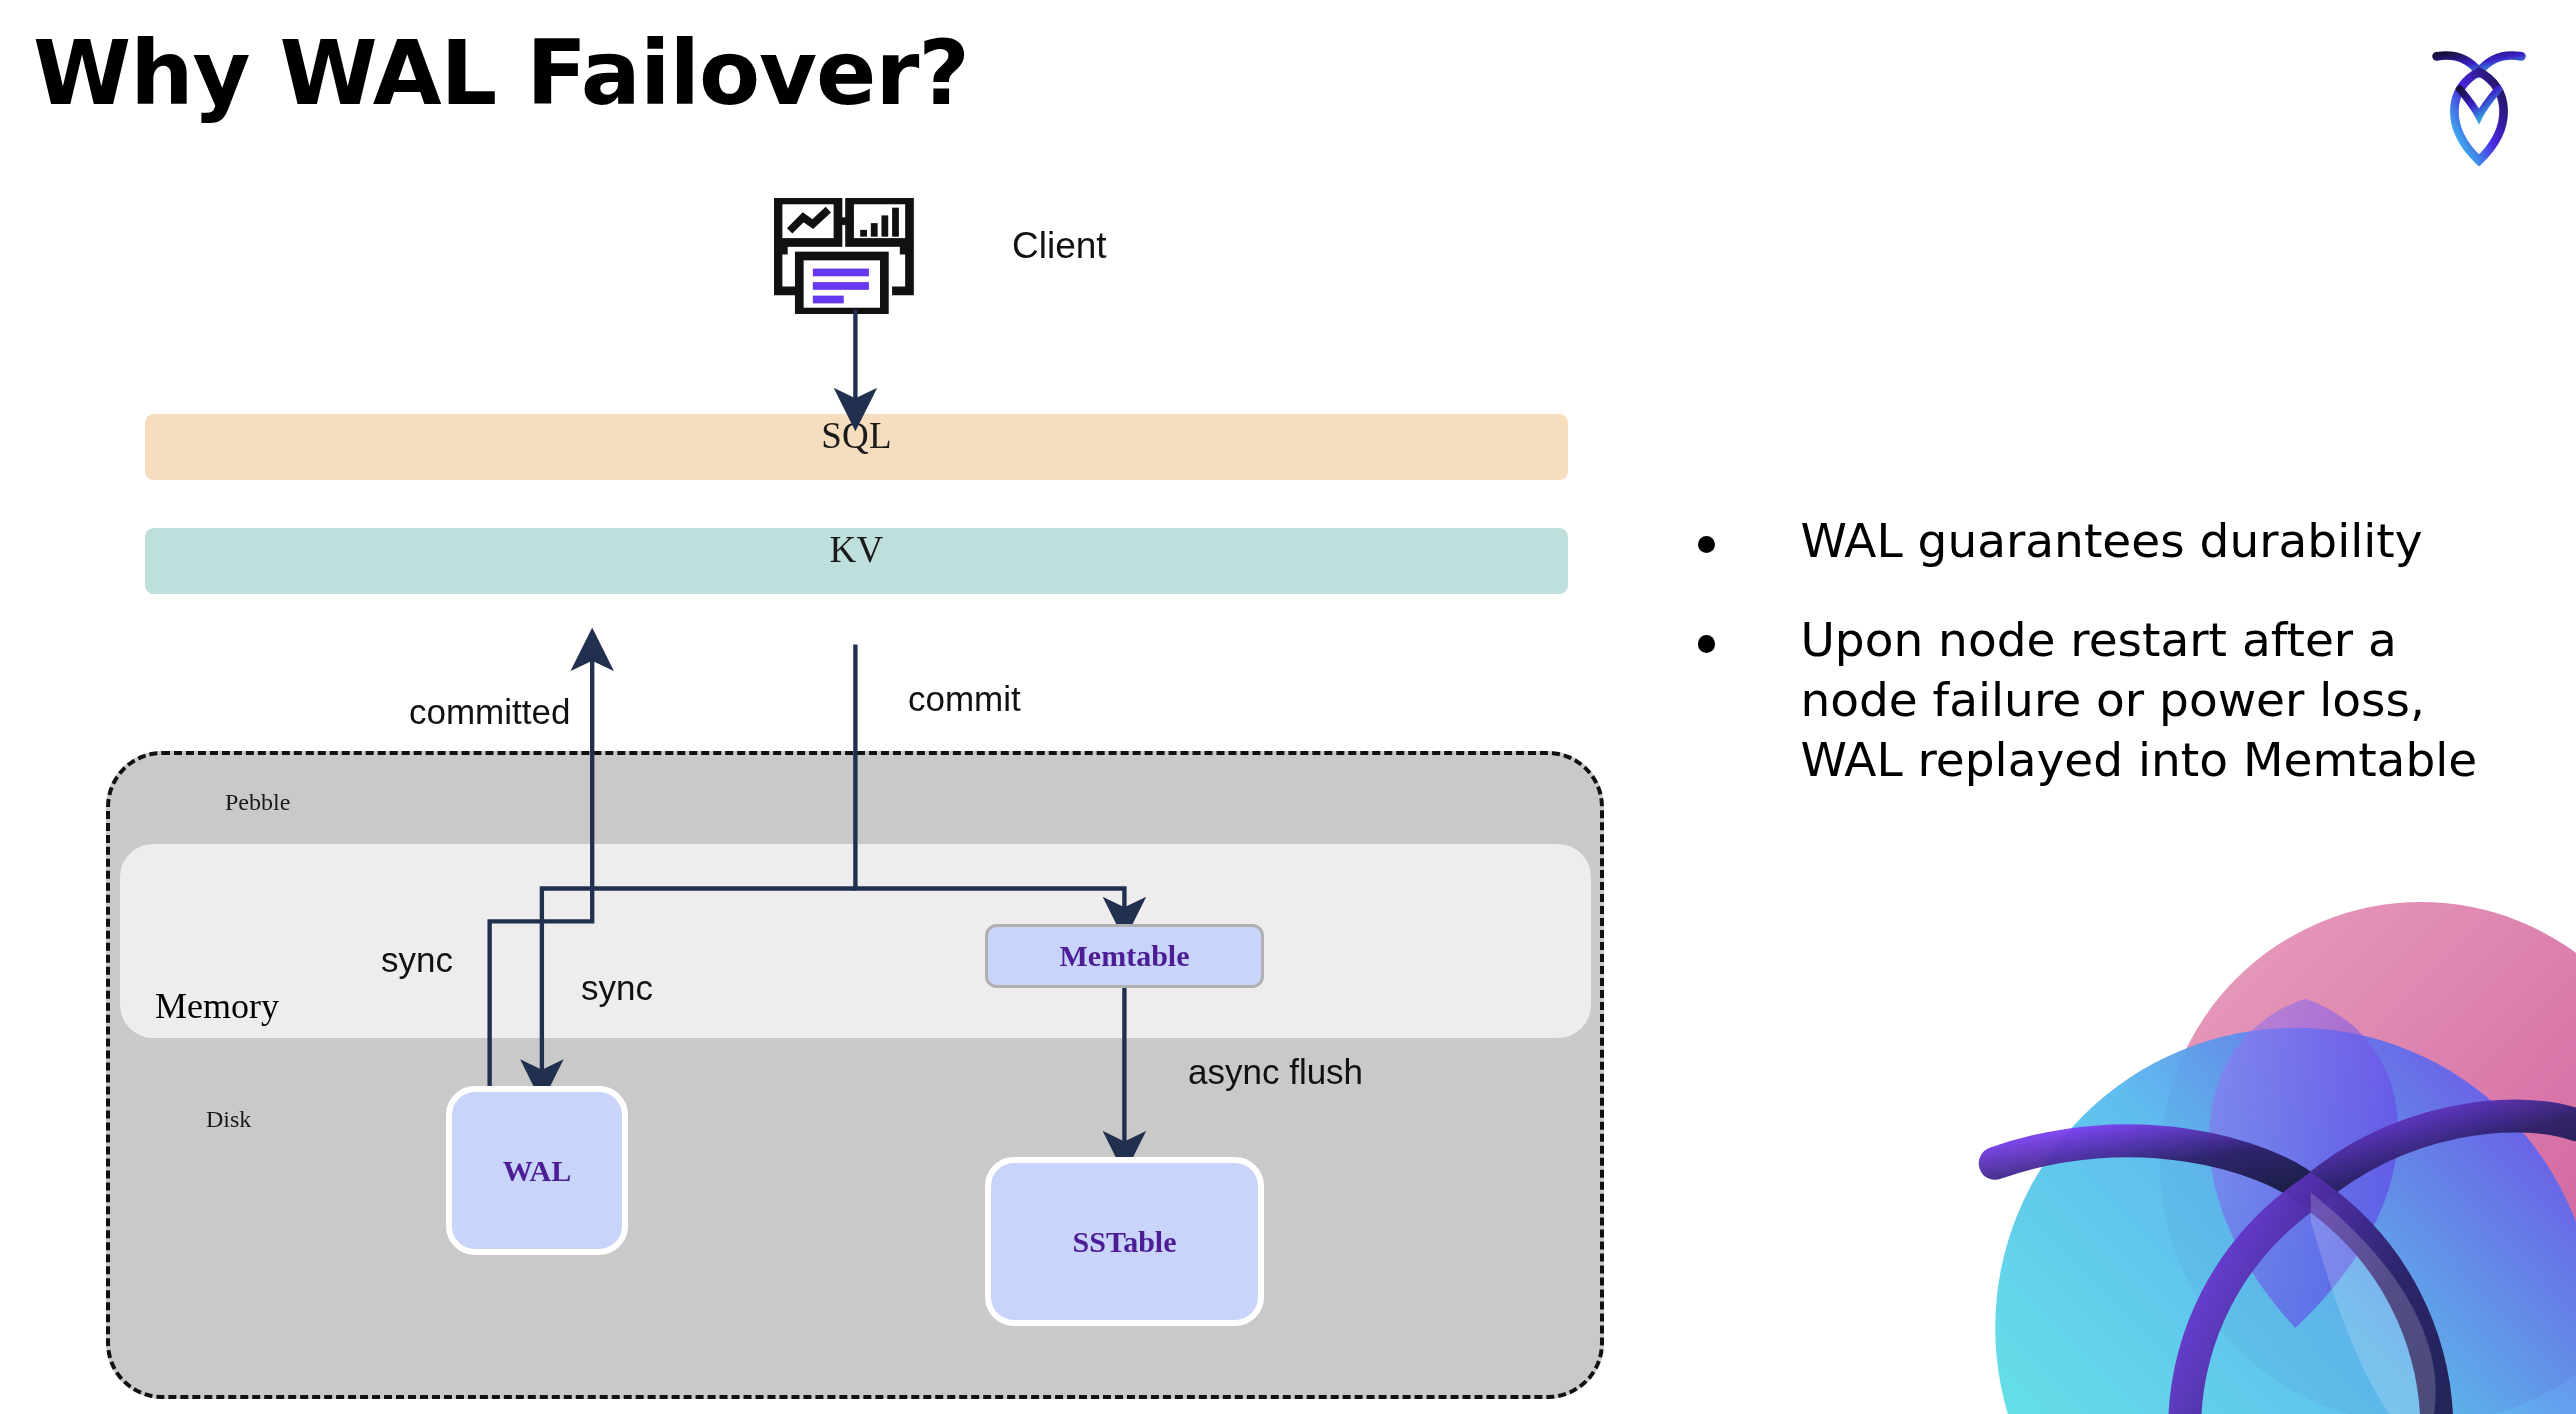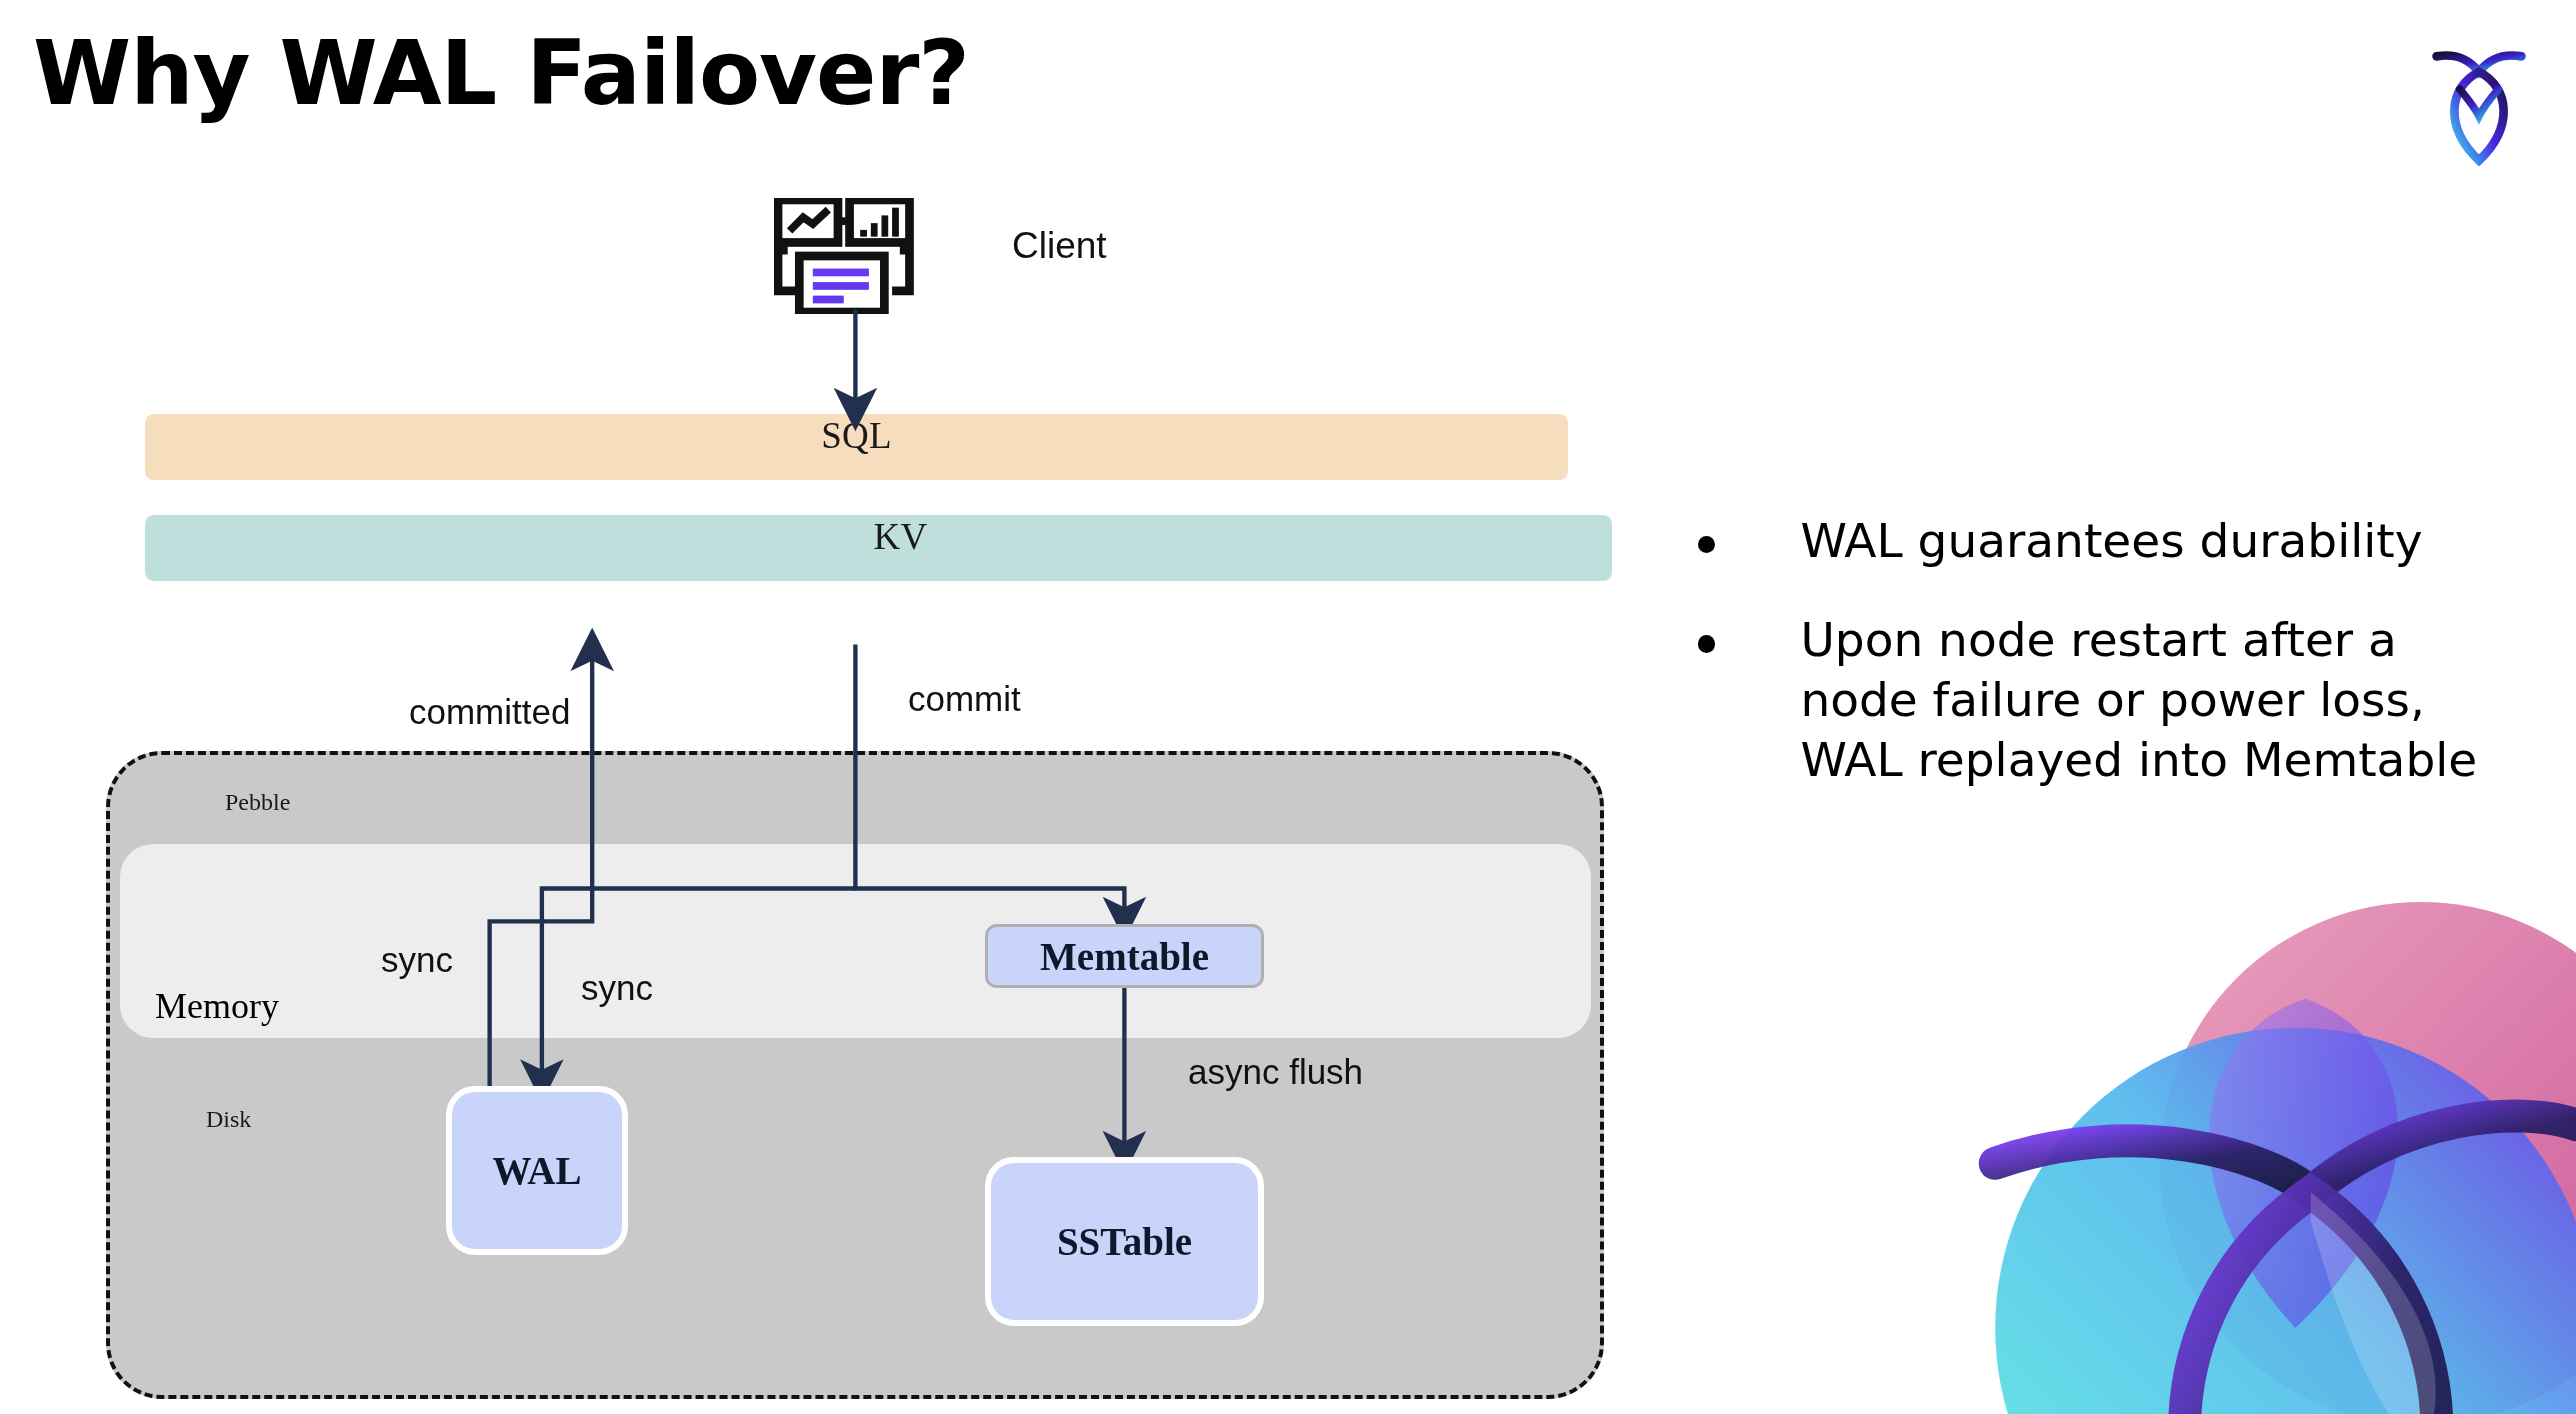--- a/index.html
+++ b/index.html
@@ -21,21 +21,21 @@
   #diagram{position:absolute; left:0; top:0; width:1645px; height:1415px;}
 
   .layer-bar{
     position:absolute; left:145px; width:1423px; height:66px;
     border-radius:8.7px;
     display:flex; justify-content:center;
     font-family:"Liberation Serif", serif;
     font-size:37px; color:#1a1a1a; letter-spacing:0.2px;
   }
   #bar-sql{ top:414px; }
-  #bar-kv { top:515px;padding-left:44px; }
+  #bar-kv { top:528px; }
   #bar-storage{ top:579px; }
 
   
   #pebble-box{
     position:absolute; left:106px; top:751px; width:1498px; height:648px;
     background:#c9c9c9; border:4.8px dashed #111; border-radius:56px;
     box-sizing:border-box;
   }
   #pebble-label{
     position:absolute; left:225px; top:789px;
@@ -54,21 +54,21 @@
     position:absolute; left:206px; top:1106px;
     font-family:"Liberation Serif", serif; font-size:24px; color:#1a1a1a;
   }
 
   
   .store-box{
     position:absolute;
     background:#c9d4fa;
     display:flex; align-items:center; justify-content:center;
     font-family:"Liberation Serif", serif; font-weight:bold;
-    font-size:39px; color:#0f172a; box-sizing:border-box;
+    font-size:30px; color:#4c1d95; box-sizing:border-box;
   }
   #box-memtable{
     left:985px; top:924px; width:279px; height:64px;
     border:3.9px solid #b0b0b0; border-radius:11.6px;
   }
   #box-wal{
     left:446px; top:1086px; width:182px; height:169px;
     border:6.8px solid #ffffff; border-radius:29px;
   }
   #box-sstable{

